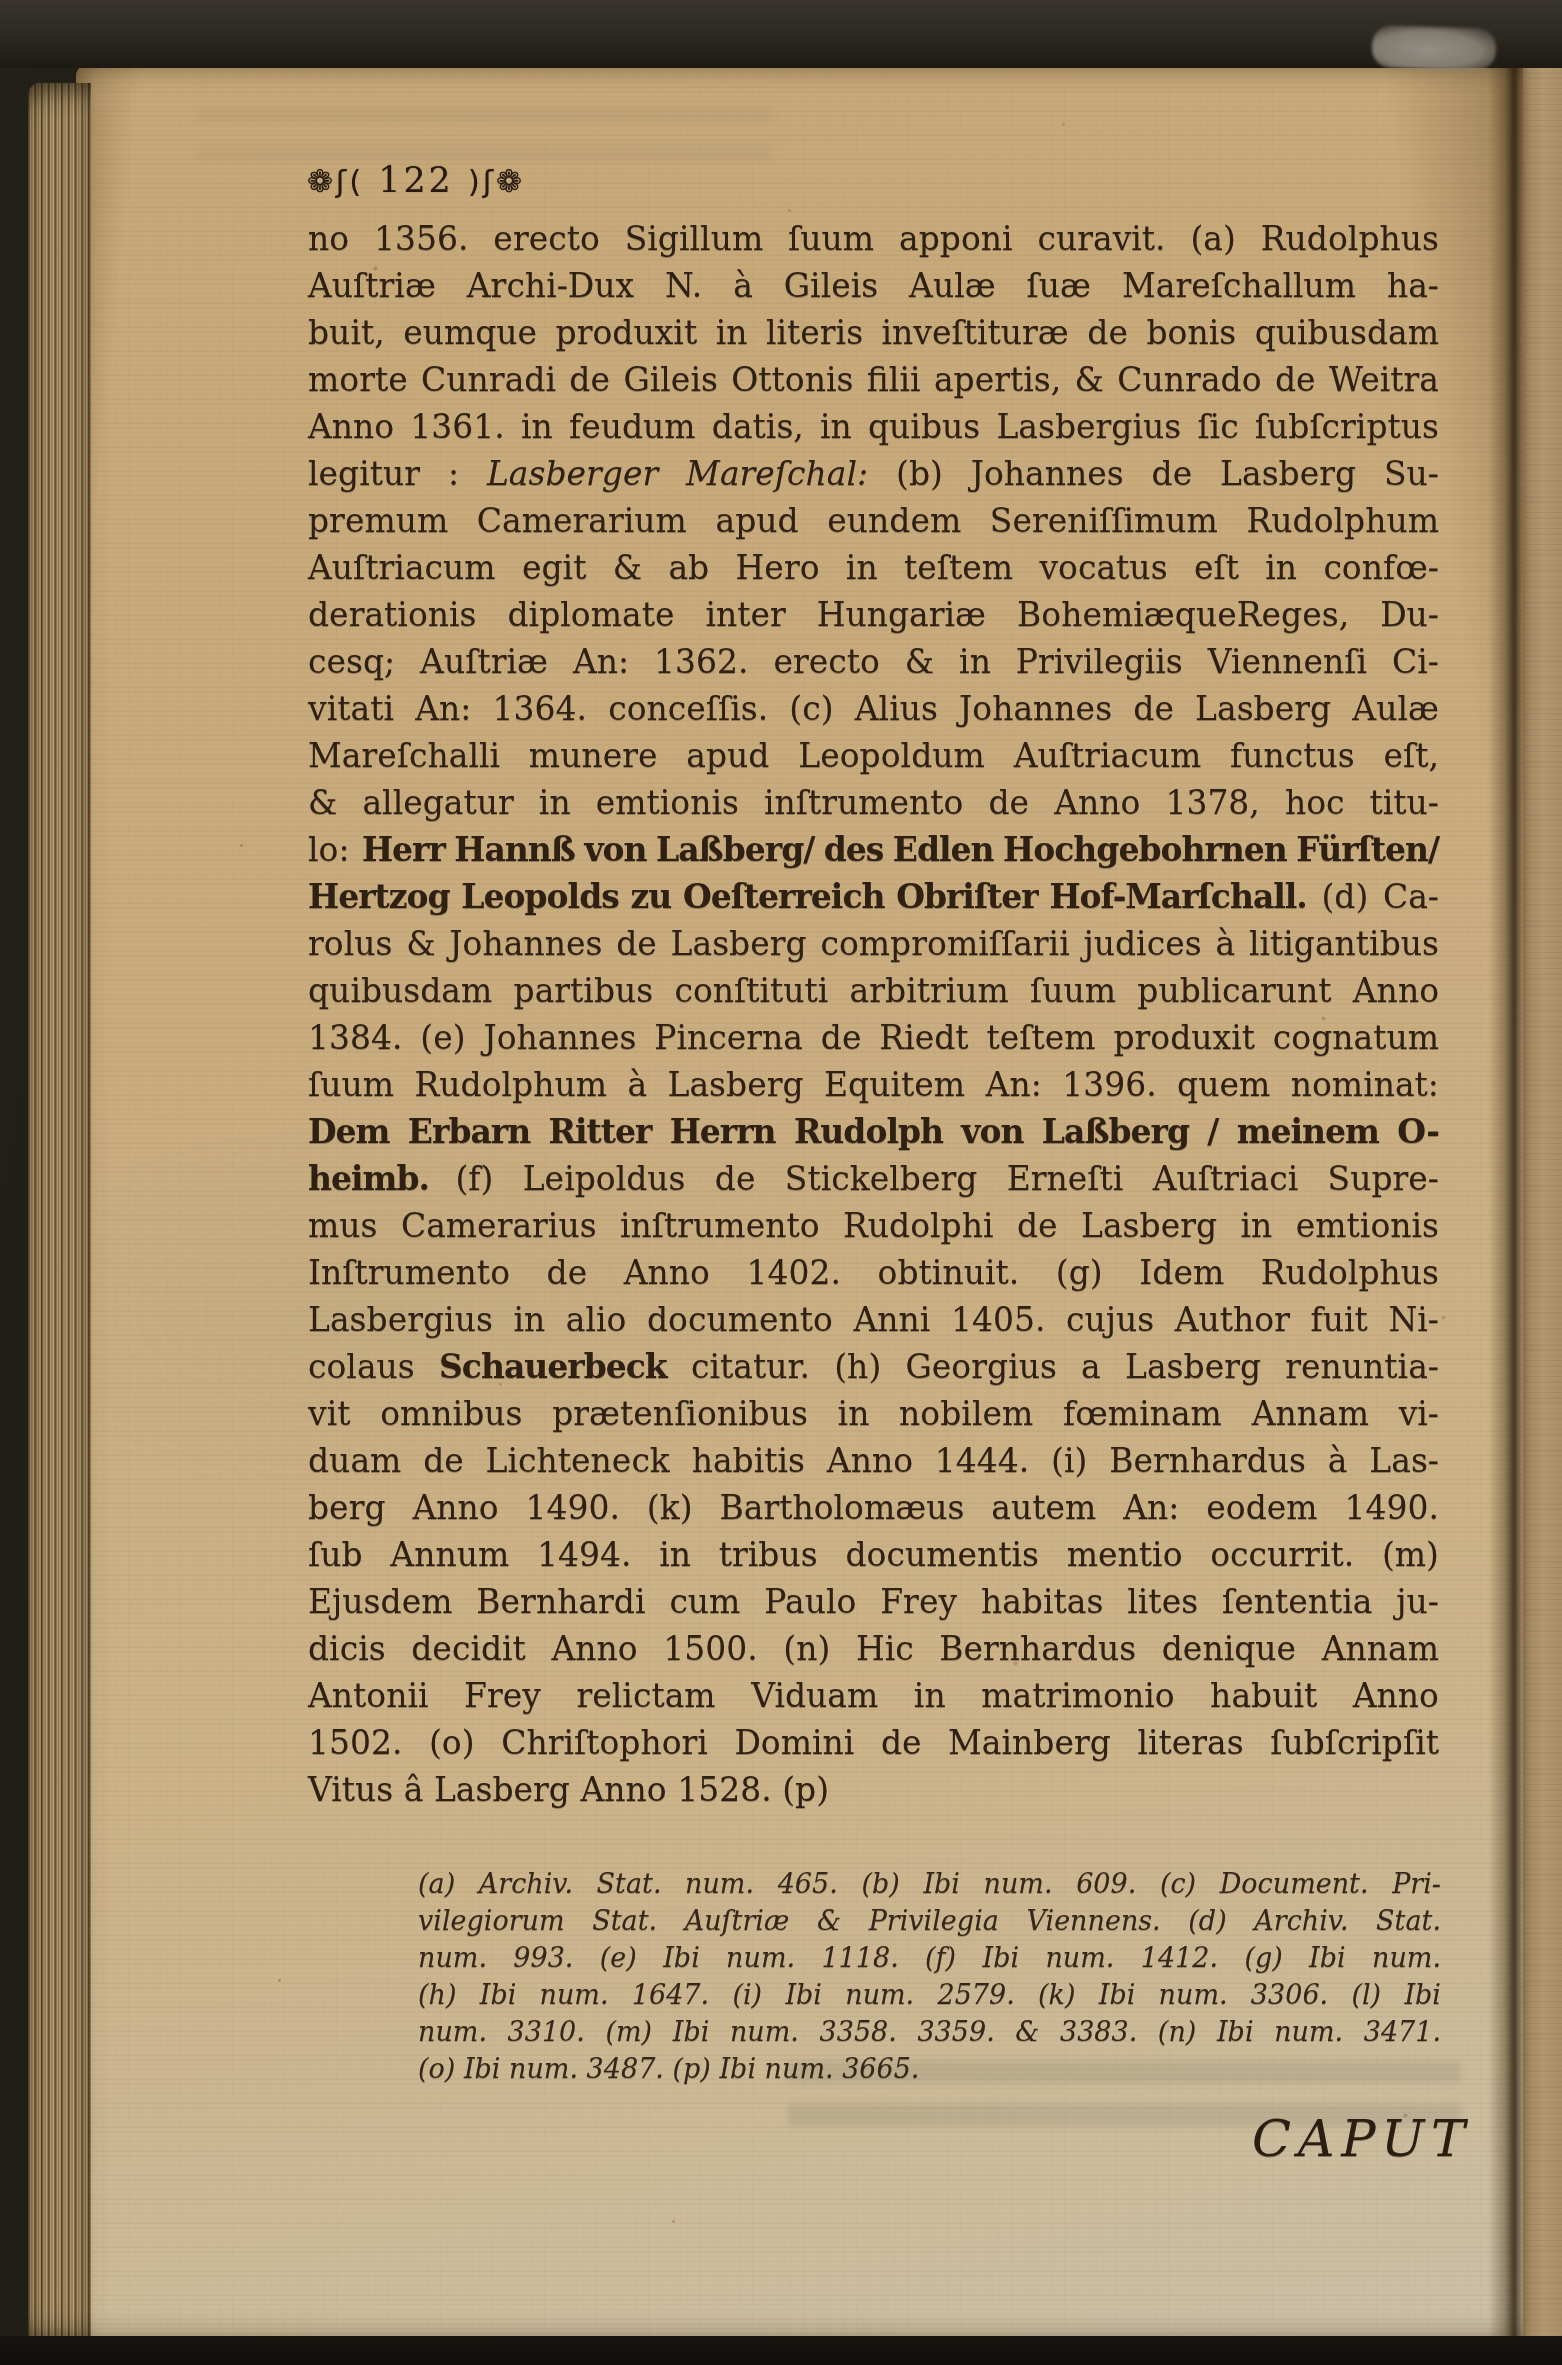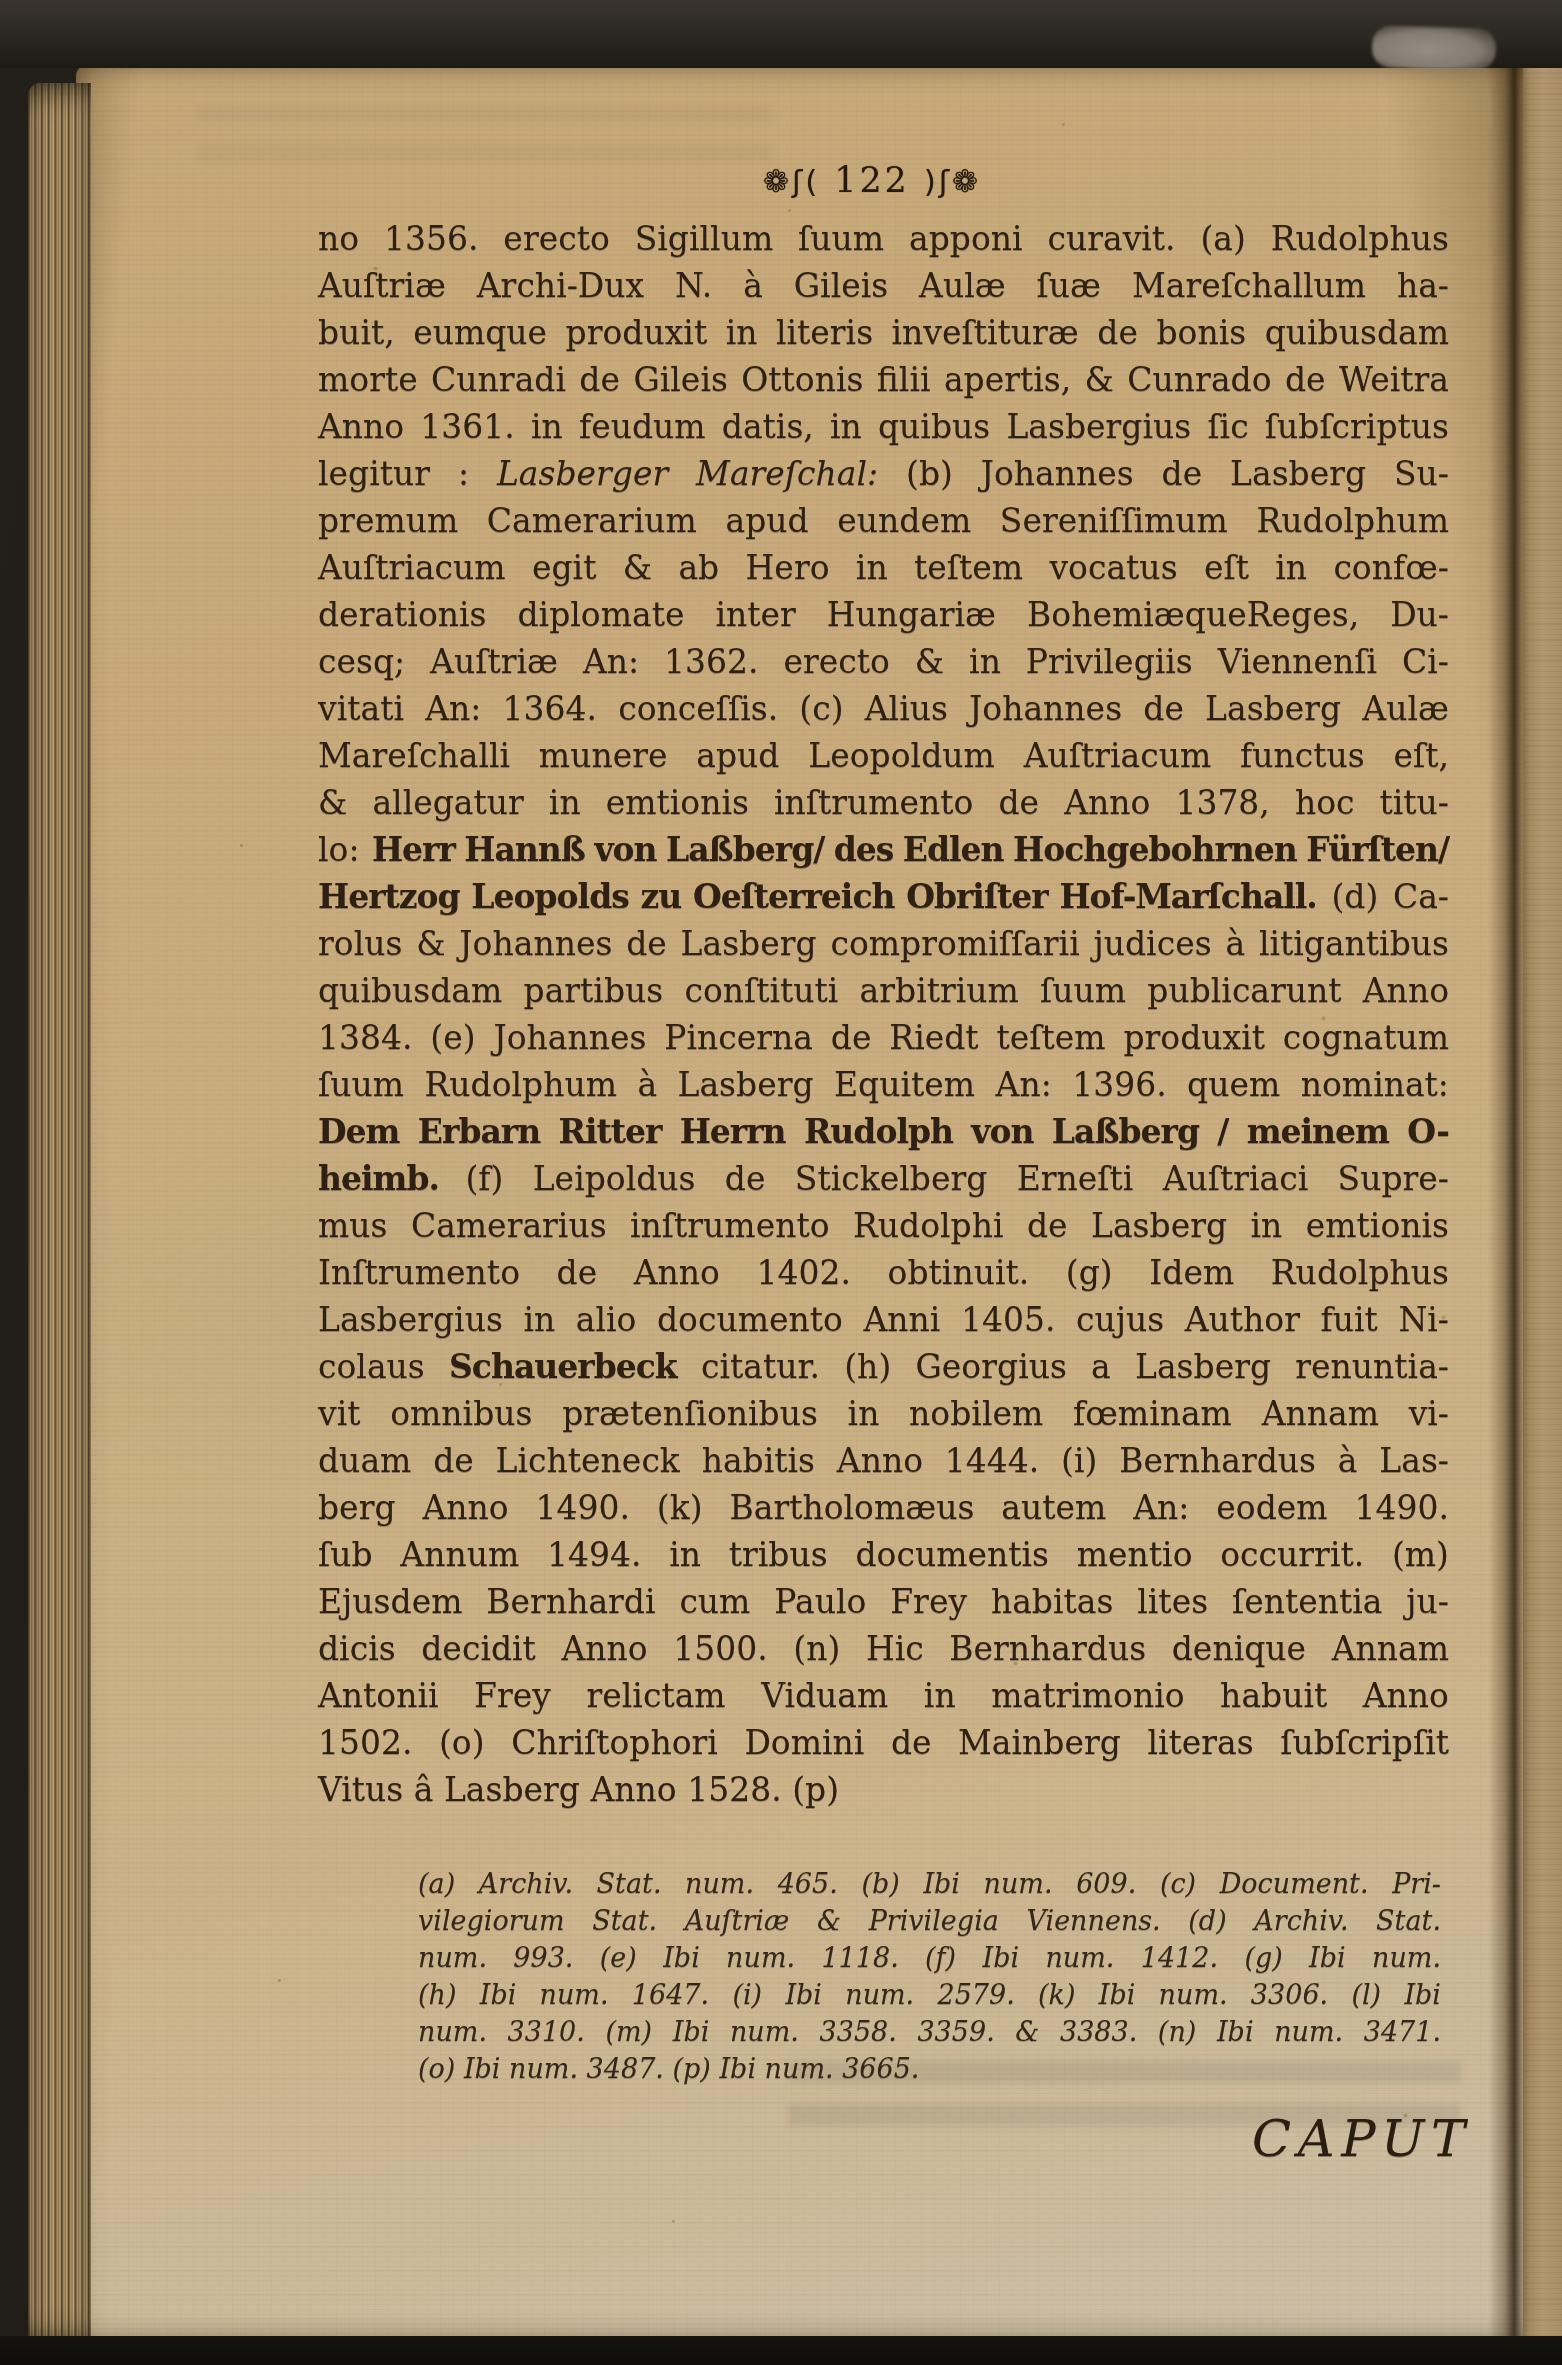--- a/index.html
+++ b/index.html
@@ -52,25 +52,25 @@
   
   .ghost{position:absolute;pointer-events:none;filter:blur(3.4px);}
   .ghost-a{left:712px;top:1982px;width:673px;height:82px;opacity:.16;
         background:repeating-linear-gradient(0deg,rgba(84,92,82,.85) 2.9px 25px,rgba(0,0,0,0) 25px 46px);}
   .ghost-b{left:19px;top:1049px;width:722px;height:394px;opacity:.07;
         background:radial-gradient(ellipse at 40% 50%,#7e8678 0%,rgba(126,134,120,0) 70%);}
   .ghost-c{left:120px;top:19px;width:577px;height:77px;opacity:.08;
         background:repeating-linear-gradient(0deg,rgba(90,95,85,.8) 0 17.3px,rgba(0,0,0,0) 17.3px 38px);}
   
   .ink{color:#2e2013;}
-  .header{position:absolute;left:231px;top:95px;width:1130px;text-align:center;
+  .header{position:absolute;left:231px;top:95px;width:1130px;
           font-size:35px;letter-spacing:2.9px;color:#261a0f;
           text-shadow:0 0 1px rgba(46,32,19,.5);}
   .header .orn{font-family:"DejaVu Sans","Liberation Sans",sans-serif;font-size:31px;}
-  .bodytext{position:absolute;left:242px;top:150px;width:1131px;}
+  .bodytext{position:absolute;left:232px;top:150px;width:1131px;}
   .bodytext .tline{font-size:33px;line-height:47px;height:47px;white-space:nowrap;
           text-align:justify;text-align-last:justify;color:#2e2013;
           text-shadow:0 0.5px 0.5px rgba(46,32,19,.35);}
   .footnotes{position:absolute;left:342px;top:1800px;width:1023px;}
   .footnotes .tline{font-size:27px;line-height:37px;height:37px;white-space:nowrap;
           font-style:italic;text-align:justify;text-align-last:justify;color:#342619;
           text-shadow:0 0.5px 0.5px rgba(46,32,19,.3);}
   .tline.noj{text-align-last:left;}
   .seg-r{font-style:normal;}
   .seg-i{font-style:italic;}

